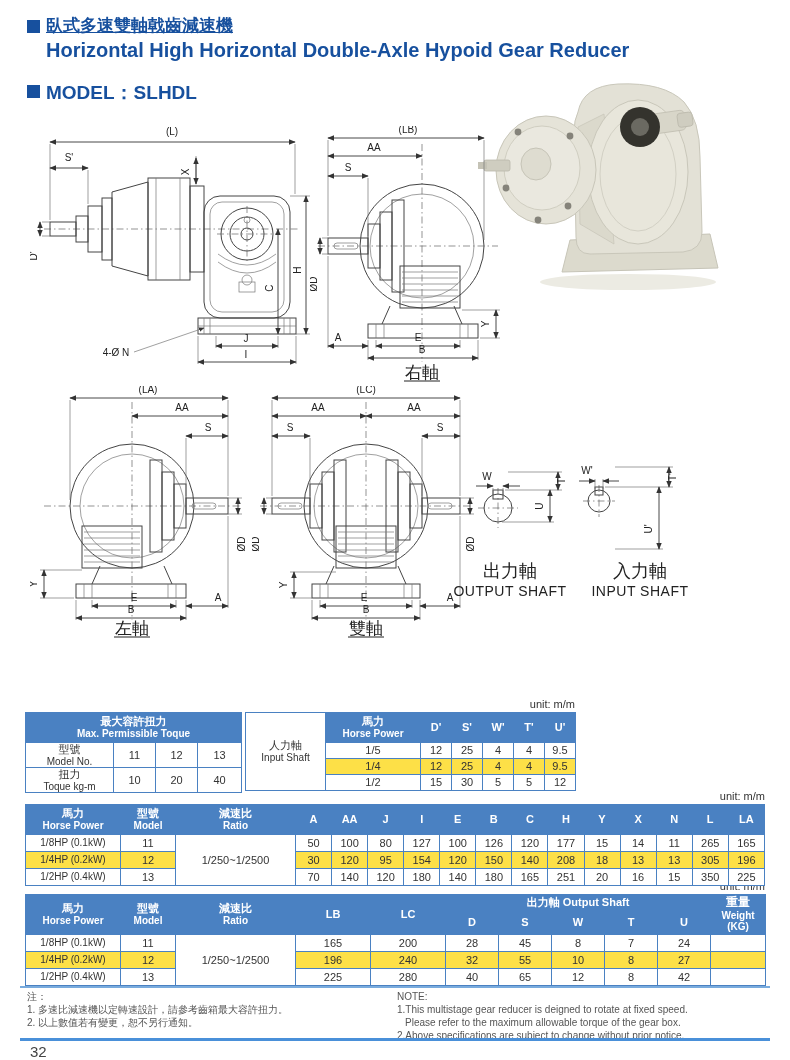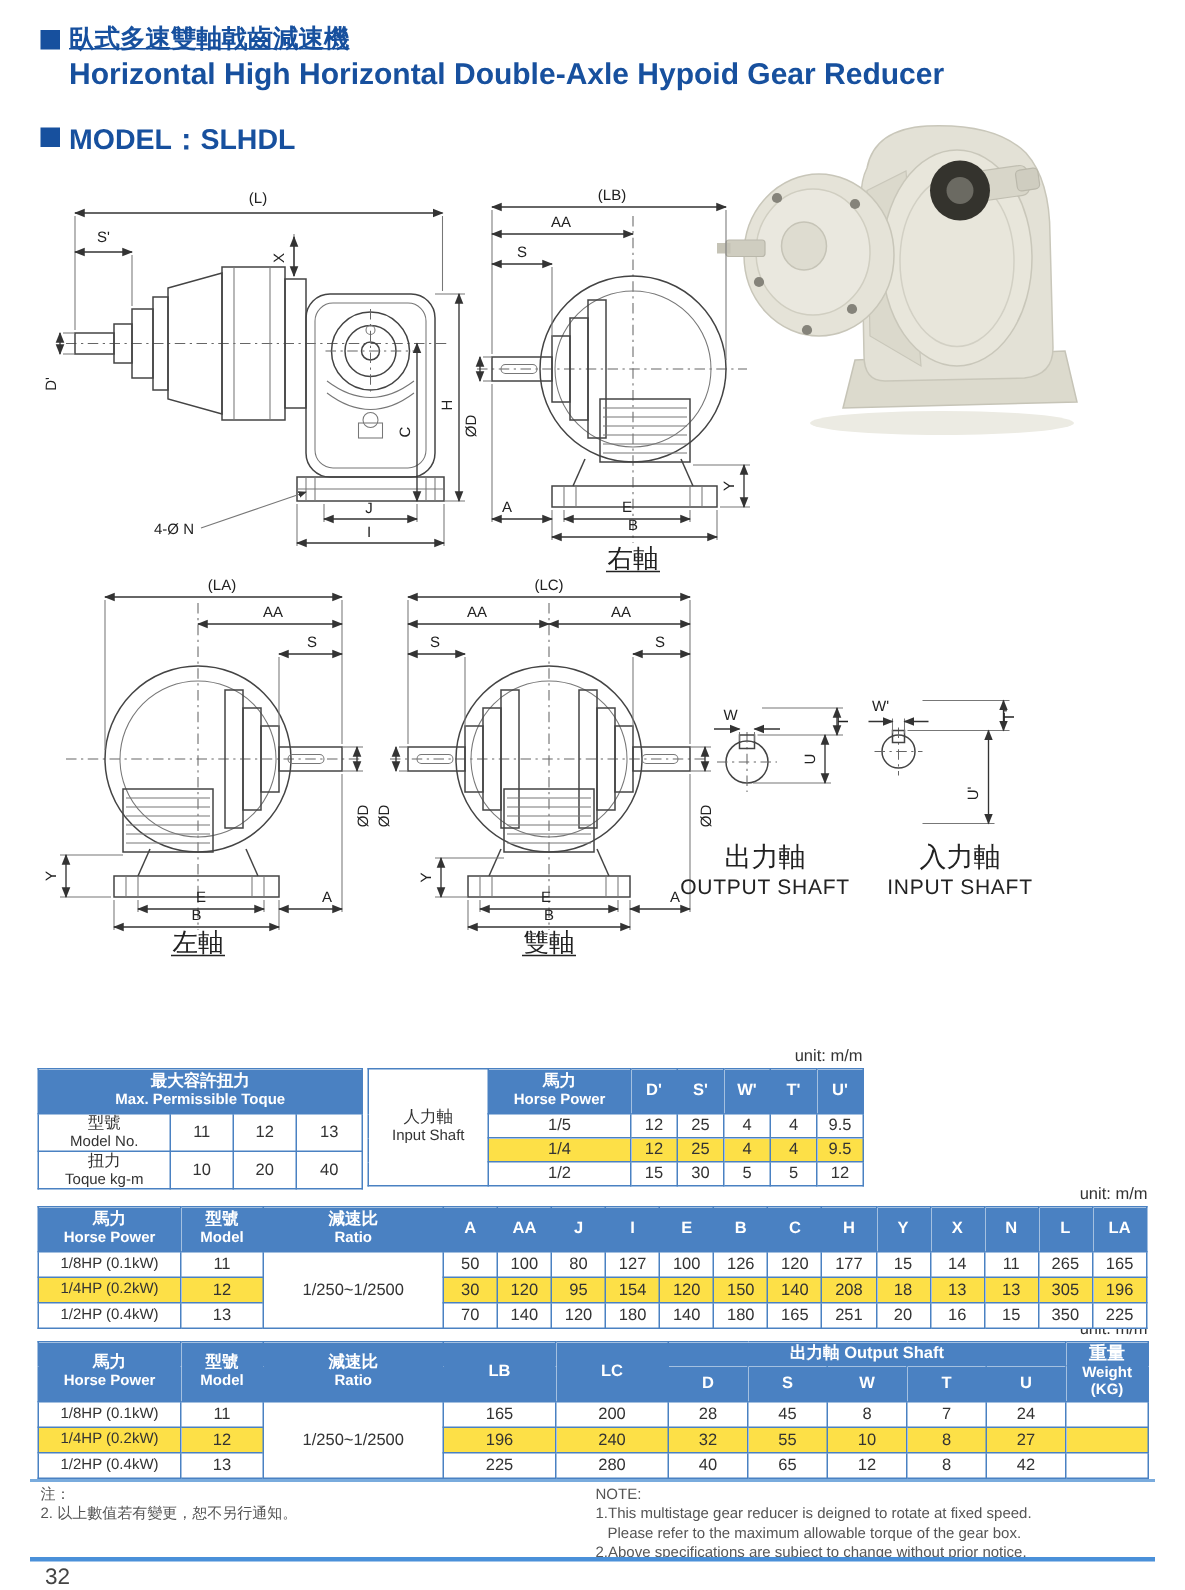--- a/index.html
+++ b/index.html
@@ -647,20 +647,21 @@
       <td>8</td>
       <td>42</td>
       <td></td>
     </tr>
   </tbody>
     </table>
 
   <div class="rule-top"></div>
   <div class="notes" style="left:27px;width:360px">
     <div>注：</div>
+    <div>1. 多速比減速機以定轉速設計，請參考齒箱最大容許扭力。</div>
     <div>2. 以上數值若有變更，恕不另行通知。</div>
   </div>
   <div class="notes" style="left:397px;width:375px">
     <div>NOTE:</div>
     <div>1.This multistage gear reducer is deigned to rotate at fixed speed.</div>
     <div class="indent">Please refer to the maximum allowable torque of the gear box.</div>
     <div>2.Above specifications are subject to change without prior notice.</div>
   </div>
   <div class="rule-bot"></div>
   <div class="pageno">32</div>

